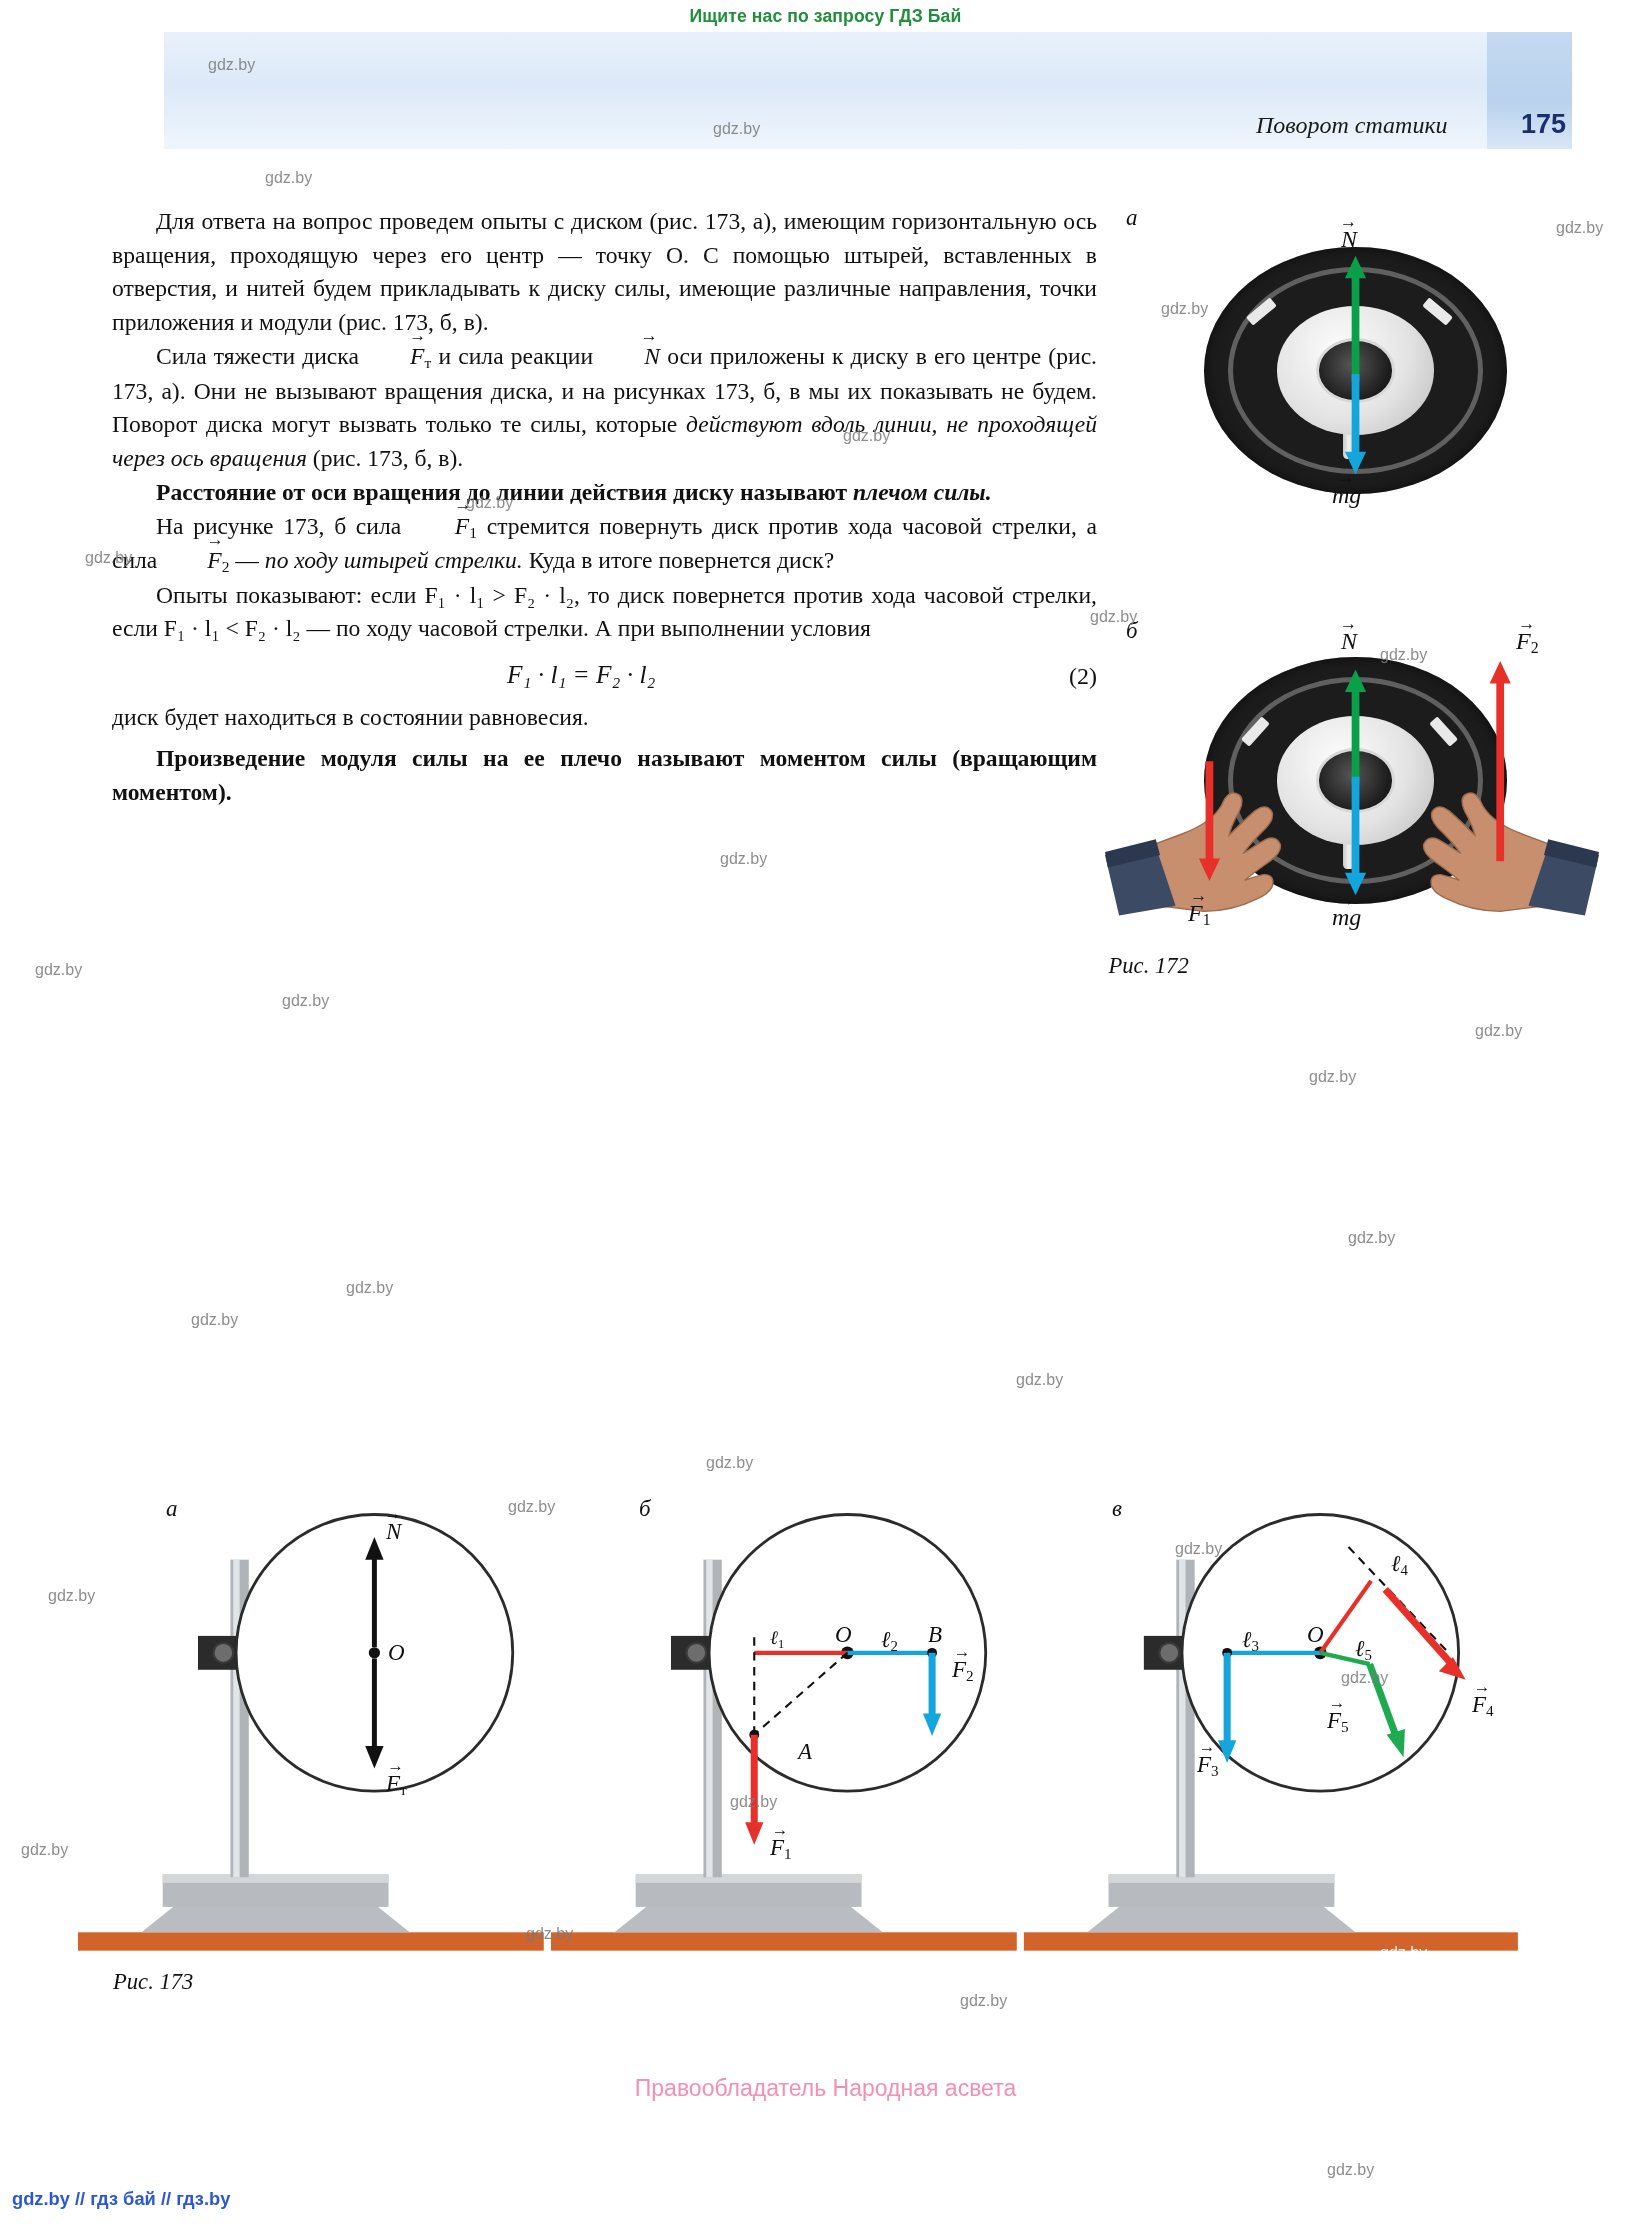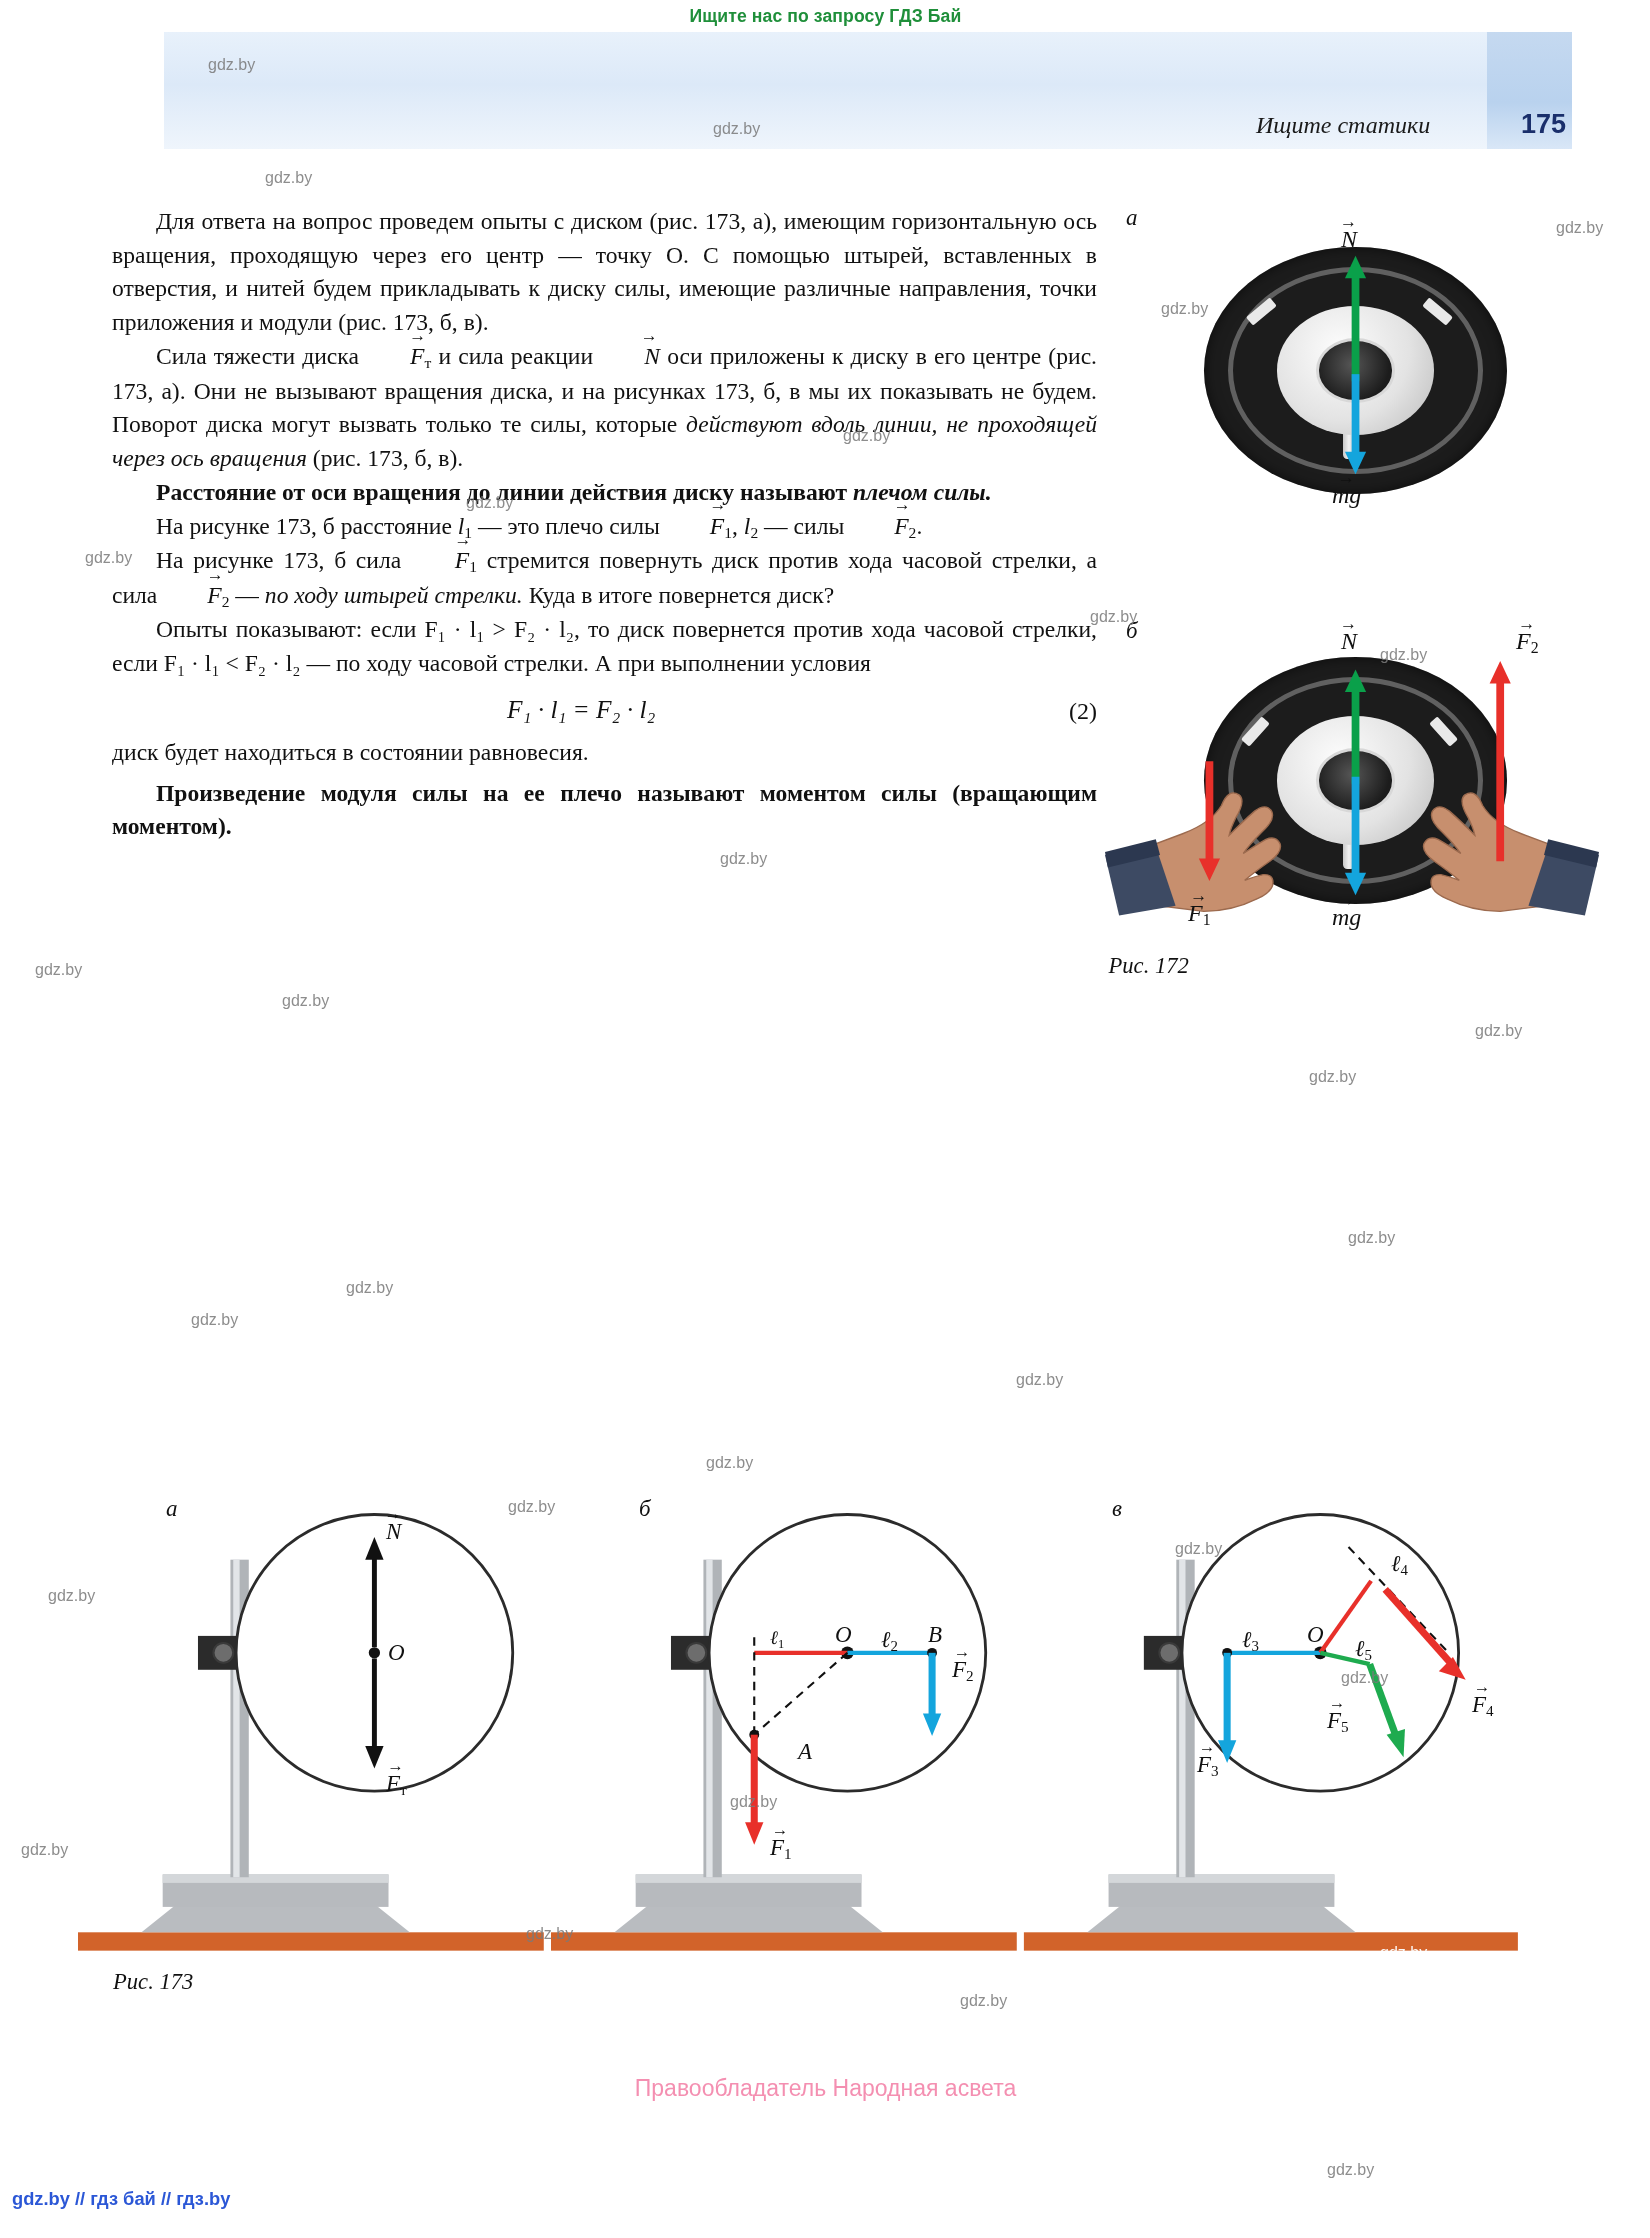--- a/index.html
+++ b/index.html
@@ -218,38 +218,35 @@
 </style>
 </head>
 <body>
 
 <div class="page">
 
   <div class="top-banner">Ищите нас по запросу ГДЗ Бай</div>
 
   <div class="header-band"></div>
   <div class="header-band-right"></div>
-  <div class="header-title">Ищите статики</div>
+  <div class="header-title">Поворот статики</div>
   <div class="header-pageno">175</div>
 
   <div class="text-col">
 
     <p class="indent">Для ответа на вопрос проведем опыты с диском (рис. 173, а), имеющим горизонтальную ось вращения, проходящую через его центр — точку O. С помощью штырей, вставленных в отверстия, и нитей будем прикладывать к диску силы, имеющие различные направления, точки приложения и модули (рис. 173, б, в).</p>
 
     <p class="indent" style="text-indent:44px;">
       <span>Сила тяжести диска </span><span class="vec">F<span class="sub">т</span></span><span> и сила реакции </span><span class="vec">N</span><span> оси приложены к диску в его центре (рис. 173, а). Они не вызывают вращения диска, и на рисунках 173, б, в мы их показывать не будем. Поворот диска могут вызвать только те силы, которые </span><span class="ital">действуют вдоль линии, не проходящей через ось вращения</span><span> (рис. 173, б, в).</span>
     </p>
 
     <p class="indent">
       <span class="bold">Расстояние от оси вращения до линии действия диску называют </span><span class="bold ital">плечом силы.</span>
     </p>
 
-    <p class="indent">
-      <span>На рисунке 173, б расстояние </span><span class="mathit">l<span class="sub">1</span></span><span> — это плечо силы </span><span class="vec">F<span class="sub">1</span></span>, <span class="mathit">l<span class="sub">2</span></span><span> — силы </span><span class="vec">F<span class="sub">2</span></span>.
-    </p>
 
     <p class="indent">
       <span>На рисунке 173, б сила </span><span class="vec">F<span class="sub">1</span></span><span> стремится повернуть диск против хода часовой стрелки, а сила</span>
       <span class="vec">F<span class="sub">2</span></span><span> — </span><span class="ital">по ходу штырей стрелки.</span><span> Куда в итоге повернется диск?</span>
     </p>
 
     <p class="indent">Опыты показывают: если F₁ · l₁ &gt; F₂ · l₂, то диск повернется против хода часовой стрелки, если F₁ · l₁ &lt; F₂ · l₂ — по ходу часовой стрелки. А при выполнении условия</p>
 
     <div class="formula-line">
       <span class="formula">F₁ · l₁ = F₂ · l₂</span>

